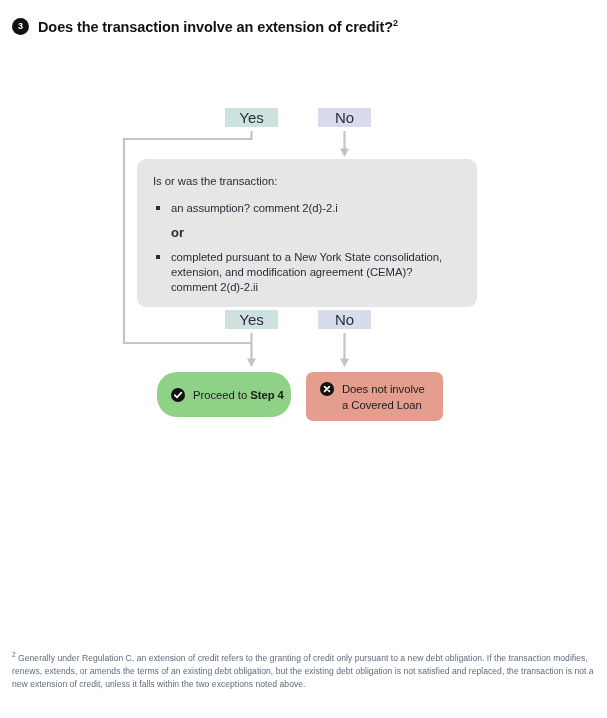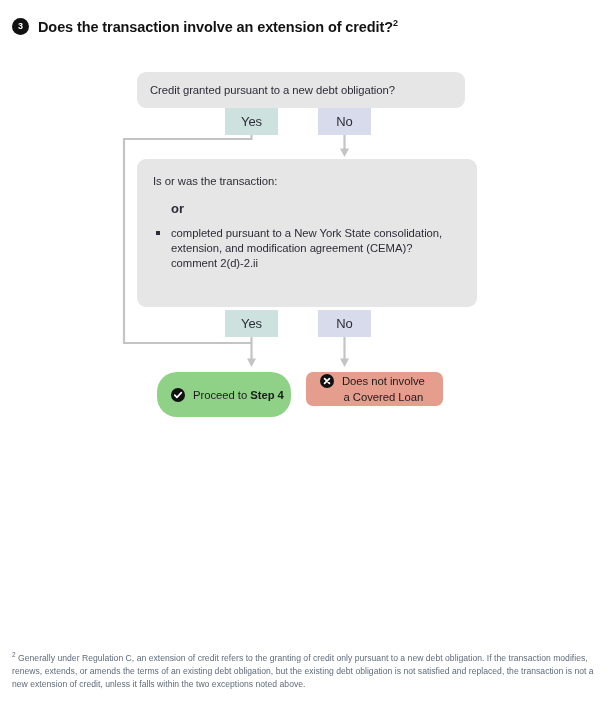--- a/index.html
+++ b/index.html
@@ -130,25 +130,25 @@
     color: #2c2c38;
     padding-left: 18px;
     margin-top: 9px;
     margin-bottom: 10px;
   }
 
   
   .chip {
     position: absolute;
     width: 53px;
-    height: 27px;
+    height: 19px;
     display: flex;
     align-items: center;
     justify-content: center;
-    font-size: 13px;
+    font-size: 15px;
     color: #2c2c38;
     letter-spacing: -0.05px;
   }
   .chip-yes { background: #cde1de; }
   .chip-no  { background: #d7dbec; }
 
   #chip-yes-1 { left: 225px; top: 108px; }
   #chip-no-1  { left: 318px; top: 108px; }
   #chip-yes-2 { left: 225px; top: 310px; }
   #chip-no-2  { left: 318px; top: 310px; }
@@ -166,23 +166,22 @@
     top: 372px;
     width: 134px;
     height: 45px;
     background: #8fd187;
     border-radius: 20px;
   }
   #outcome-notcovered {
     left: 306px;
     top: 372px;
     width: 137px;
-    height: 34px;
+    height: 49px;
     background: #e59d8d;
-    text-align: center;
   }
   .outcome-inner {
     display: flex;
     align-items: flex-start;
     gap: 8px;
   }
   .outcome-icon {
     flex: 0 0 auto;
     width: 14px;
     height: 14px;
@@ -243,30 +242,28 @@
     <g fill="#c4c4c4">
 
       <polygon points="344.5,157 340,148.5 349,148.5"></polygon>
 
       <polygon points="251.5,367 247,358.5 256,358.5"></polygon>
 
       <polygon points="344.5,367 340,358.5 349,358.5"></polygon>
     </g>
   </svg>
 
-  <div class="panel" id="panel-1">
-    <span class="panel-text">Credit granted pursuant to a new debt obligation?</span>
-  </div>
 
   <div class="chip chip-yes" id="chip-yes-1">Yes</div>
   <div class="chip chip-no" id="chip-no-1">No</div>
 
   <div class="panel" id="panel-2">
     <div class="panel-lead">Is or was the transaction:</div>
     <ul class="bullet-list">
+      <li class="bullet-item">an assumption? comment 2(d)-2.i</li>
       <li class="or-line">or</li>
       <li class="bullet-item">completed pursuant to a New York State consolidation, extension, and modification agreement (CEMA)? comment 2(d)-2.ii</li>
     </ul>
   </div>
 
   <div class="chip chip-yes" id="chip-yes-2">Yes</div>
   <div class="chip chip-no" id="chip-no-2">No</div>
 
   <div class="outcome" id="outcome-proceed">
     <div class="outcome-inner">

